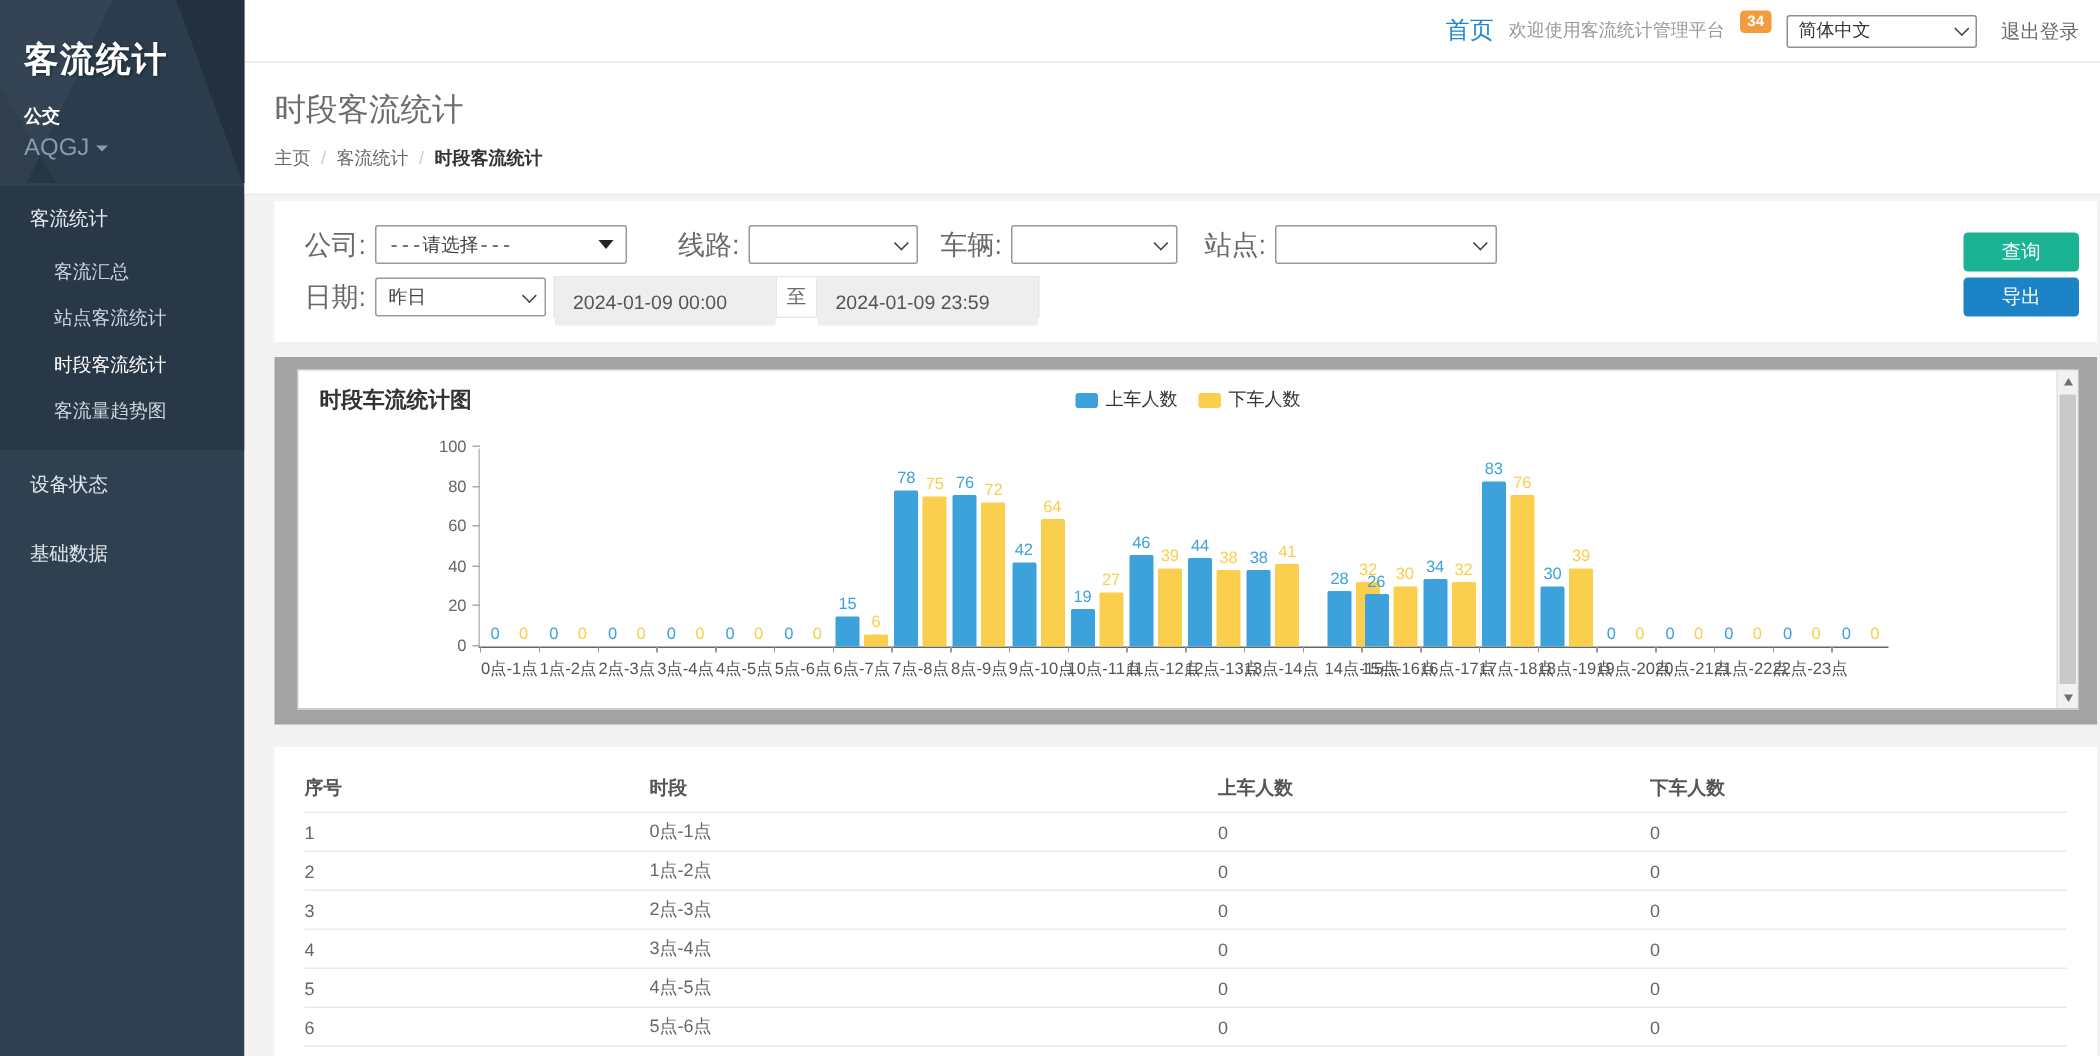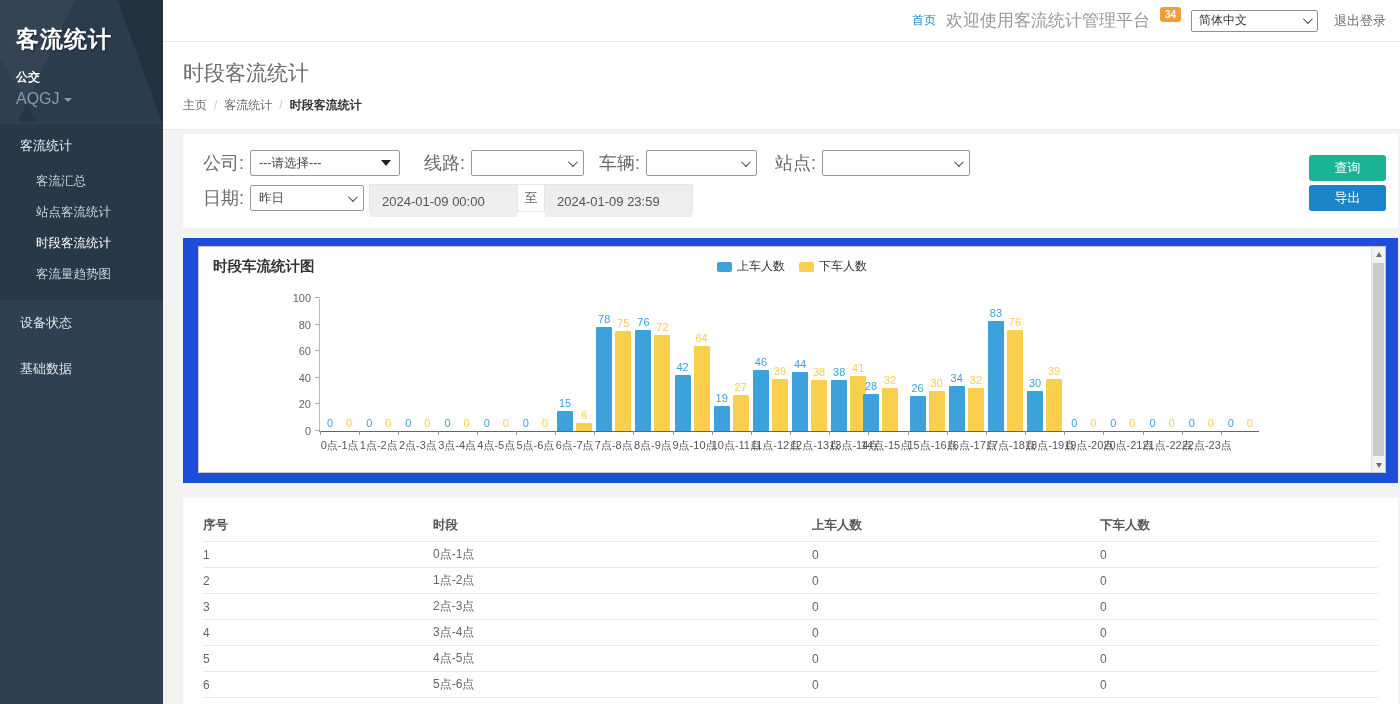--- a/index.html
+++ b/index.html
@@ -21,22 +21,22 @@
   .nav { margin-top:2px; }
   .nav-section { background:#293846; padding-bottom:10px; }
   .nav-section-header { padding:13px 10px 11px 20px; font-size:13px; color:#e8ecf1; cursor:pointer; }
   .nav-sub-item { padding:7px 6px 7px 36px; font-size:12.5px; color:#cdd5de; cursor:pointer; }
   .nav-sub-item.active { color:#ffffff; }
   .nav-item { padding:14px 10px 14px 20px; font-size:13px; color:#e0e6ec; cursor:pointer; }
 
   
   .main { flex:1; display:flex; flex-direction:column; background:#f3f3f4; overflow:hidden; }
   .topbar { height:42px; min-height:42px; background:#fff; border-bottom:1px solid #e7eaec; display:flex; align-items:center; justify-content:flex-end; padding-right:10px; gap:10px; }
-  .home-link { color:#1f87d2; font-size:12px; cursor:pointer; }
-  .welcome-text { font-size:17px; color:#999; }
+  .home-link { color:#1f87d2; font-size:16px; cursor:pointer; }
+  .welcome-text { font-size:12px; color:#999; }
   .badge { align-self:flex-start; margin-top:7px; background:#f39c3f; color:#fff; font-size:10px; font-weight:bold; padding:2px 5px; border-radius:3px; }
   .lang-select { width:127px; height:22px; border:1px solid #8f8f8f; border-radius:2px; background:#fff; display:flex; align-items:center; justify-content:space-between; padding:0 7px; font-size:12px; color:#333; cursor:pointer; }
   .chev { width:7px; height:7px; border-right:1.5px solid #444; border-bottom:1.5px solid #444; transform:rotate(45deg) translateY(-2px); }
   .logout-link { font-size:13px; color:#676a6c; cursor:pointer; margin-left:6px; margin-right:4px; }
 
   .page-heading { background:#fff; padding:17px 20px 15px 20px; border-bottom:1px solid #e7eaec; }
   .page-title { font-size:21px; color:#6a6c6f; font-weight:normal; }
   .breadcrumb { margin-top:10px; font-size:12px; color:#676a6c; }
   .breadcrumb .sep { margin:0 7px; color:#ccc; }
   .breadcrumb .crumb { cursor:pointer; }
@@ -44,34 +44,34 @@
 
   .content { padding:4px 2px 0 20px; }
 
   
   .filter-panel { position:relative; background:#fff; padding:16px 110px 16px 20px; }
   .filter-row { display:flex; align-items:center; }
   .filter-row + .filter-row { margin-top:8px; }
   .f-label { font-size:18px; color:#676a6c; margin-right:6px; white-space:nowrap; }
   .sel { height:26px; border:1px solid #999; background:#fff; display:flex; align-items:center; justify-content:space-between; padding:0 8px; font-size:12.5px; color:#444; cursor:pointer; border-radius:2px; }
   .sel .tri { width:0; height:0; border-left:5px solid transparent; border-right:5px solid transparent; border-top:6px solid #222; }
-  .w-company { width:150px; margin-right:24px; }
+  .w-company { width:168px; margin-right:34px;font-family:Liberation Mono, monospace; }
   .w-line { width:113px; margin-right:15px; }
   .w-vehicle { width:111px; margin-right:18px; }
   .w-station { width:148px; }
   .w-preset { width:114px; margin-right:5px; }
   .date-group { display:flex; align-items:stretch; border:1px solid #e5e6e7; height:28px; }
   .date-input { width:147px; background:#eeeeee; color:#555; font-size:13px; display:flex; align-items:center; padding:16px 12px; }
   .date-sep { width:28px; background:#fff; border-left:1px solid #e5e6e7; border-right:1px solid #e5e6e7; display:flex; align-items:center; justify-content:center; font-size:13px; color:#676a6c; }
   .btn { position:absolute; right:12px; width:77px; height:26px; border:none; border-radius:3px; color:#fff; font-size:13px; font-family:inherit; cursor:pointer; }
   .btn-query { top:21px; background:#1ab394; }
   .btn-export { top:51px; background:#1c84c6; }
 
   
-  .chart-panel { background:#1d4ed8; margin-top:10px; padding:8px 12px 10px 15px; }
+  .chart-panel { background:#a3a3a3; margin-top:10px; padding:8px 12px 10px 15px; }
   .chart-box { position:relative; border:1px solid #c9c9c9; height:227px; background:#fff; overflow:hidden; }
   .chart-title { position:absolute; top:10px; left:14px; font-size:14.5px; font-weight:bold; color:#333; }
   .chart-legend { position:absolute; top:11px; left:50%; transform:translateX(-50%); display:flex; gap:14px; align-items:center; }
   .leg { display:flex; align-items:center; gap:5px; cursor:pointer; }
   .leg .sw { width:15px; height:10px; border-radius:2px; display:inline-block; }
   .leg span { font-size:12px; color:#333; }
   .plot { position:absolute; left:120px; top:52px; width:940px; height:133px; border-left:1px solid #bbb; border-bottom:1px solid #666; }
   .xticks { position:absolute; top:100%; left:0; width:100%; height:4px;
             background:repeating-linear-gradient(to right, #999 0 1px, transparent 1px 39.1667px); }
   .ylab { position:absolute; width:36px; left:-45px; text-align:right; font-size:11px; color:#666; }
@@ -356,21 +356,21 @@
                 <div class="bar-wrap">
                   <span class="val" style="color: rgb(61, 162, 220);">38</span>
                   <div class="bar" style="height: 50.54px; background: rgb(61, 162, 220);"></div>
                 </div>
                 <div class="bar-wrap">
                   <span class="val" style="color: rgb(249, 207, 77);">41</span>
                   <div class="bar" style="height: 54.53px; background: rgb(249, 207, 77);"></div>
                 </div>
                 <div class="xlab">13点-14点</div>
               </div>
-              <div class="group" style="left: 541px; width: 39.1667px;">
+              <div class="group" style="left: 563px; width: 39.1667px;">
                 <div class="bar-wrap">
                   <span class="val" style="color: rgb(61, 162, 220);">28</span>
                   <div class="bar" style="height: 37.24px; background: rgb(61, 162, 220);"></div>
                 </div>
                 <div class="bar-wrap">
                   <span class="val" style="color: rgb(249, 207, 77);">32</span>
                   <div class="bar" style="height: 42.56px; background: rgb(249, 207, 77);"></div>
                 </div>
                 <div class="xlab">14点-15点</div>
               </div>

